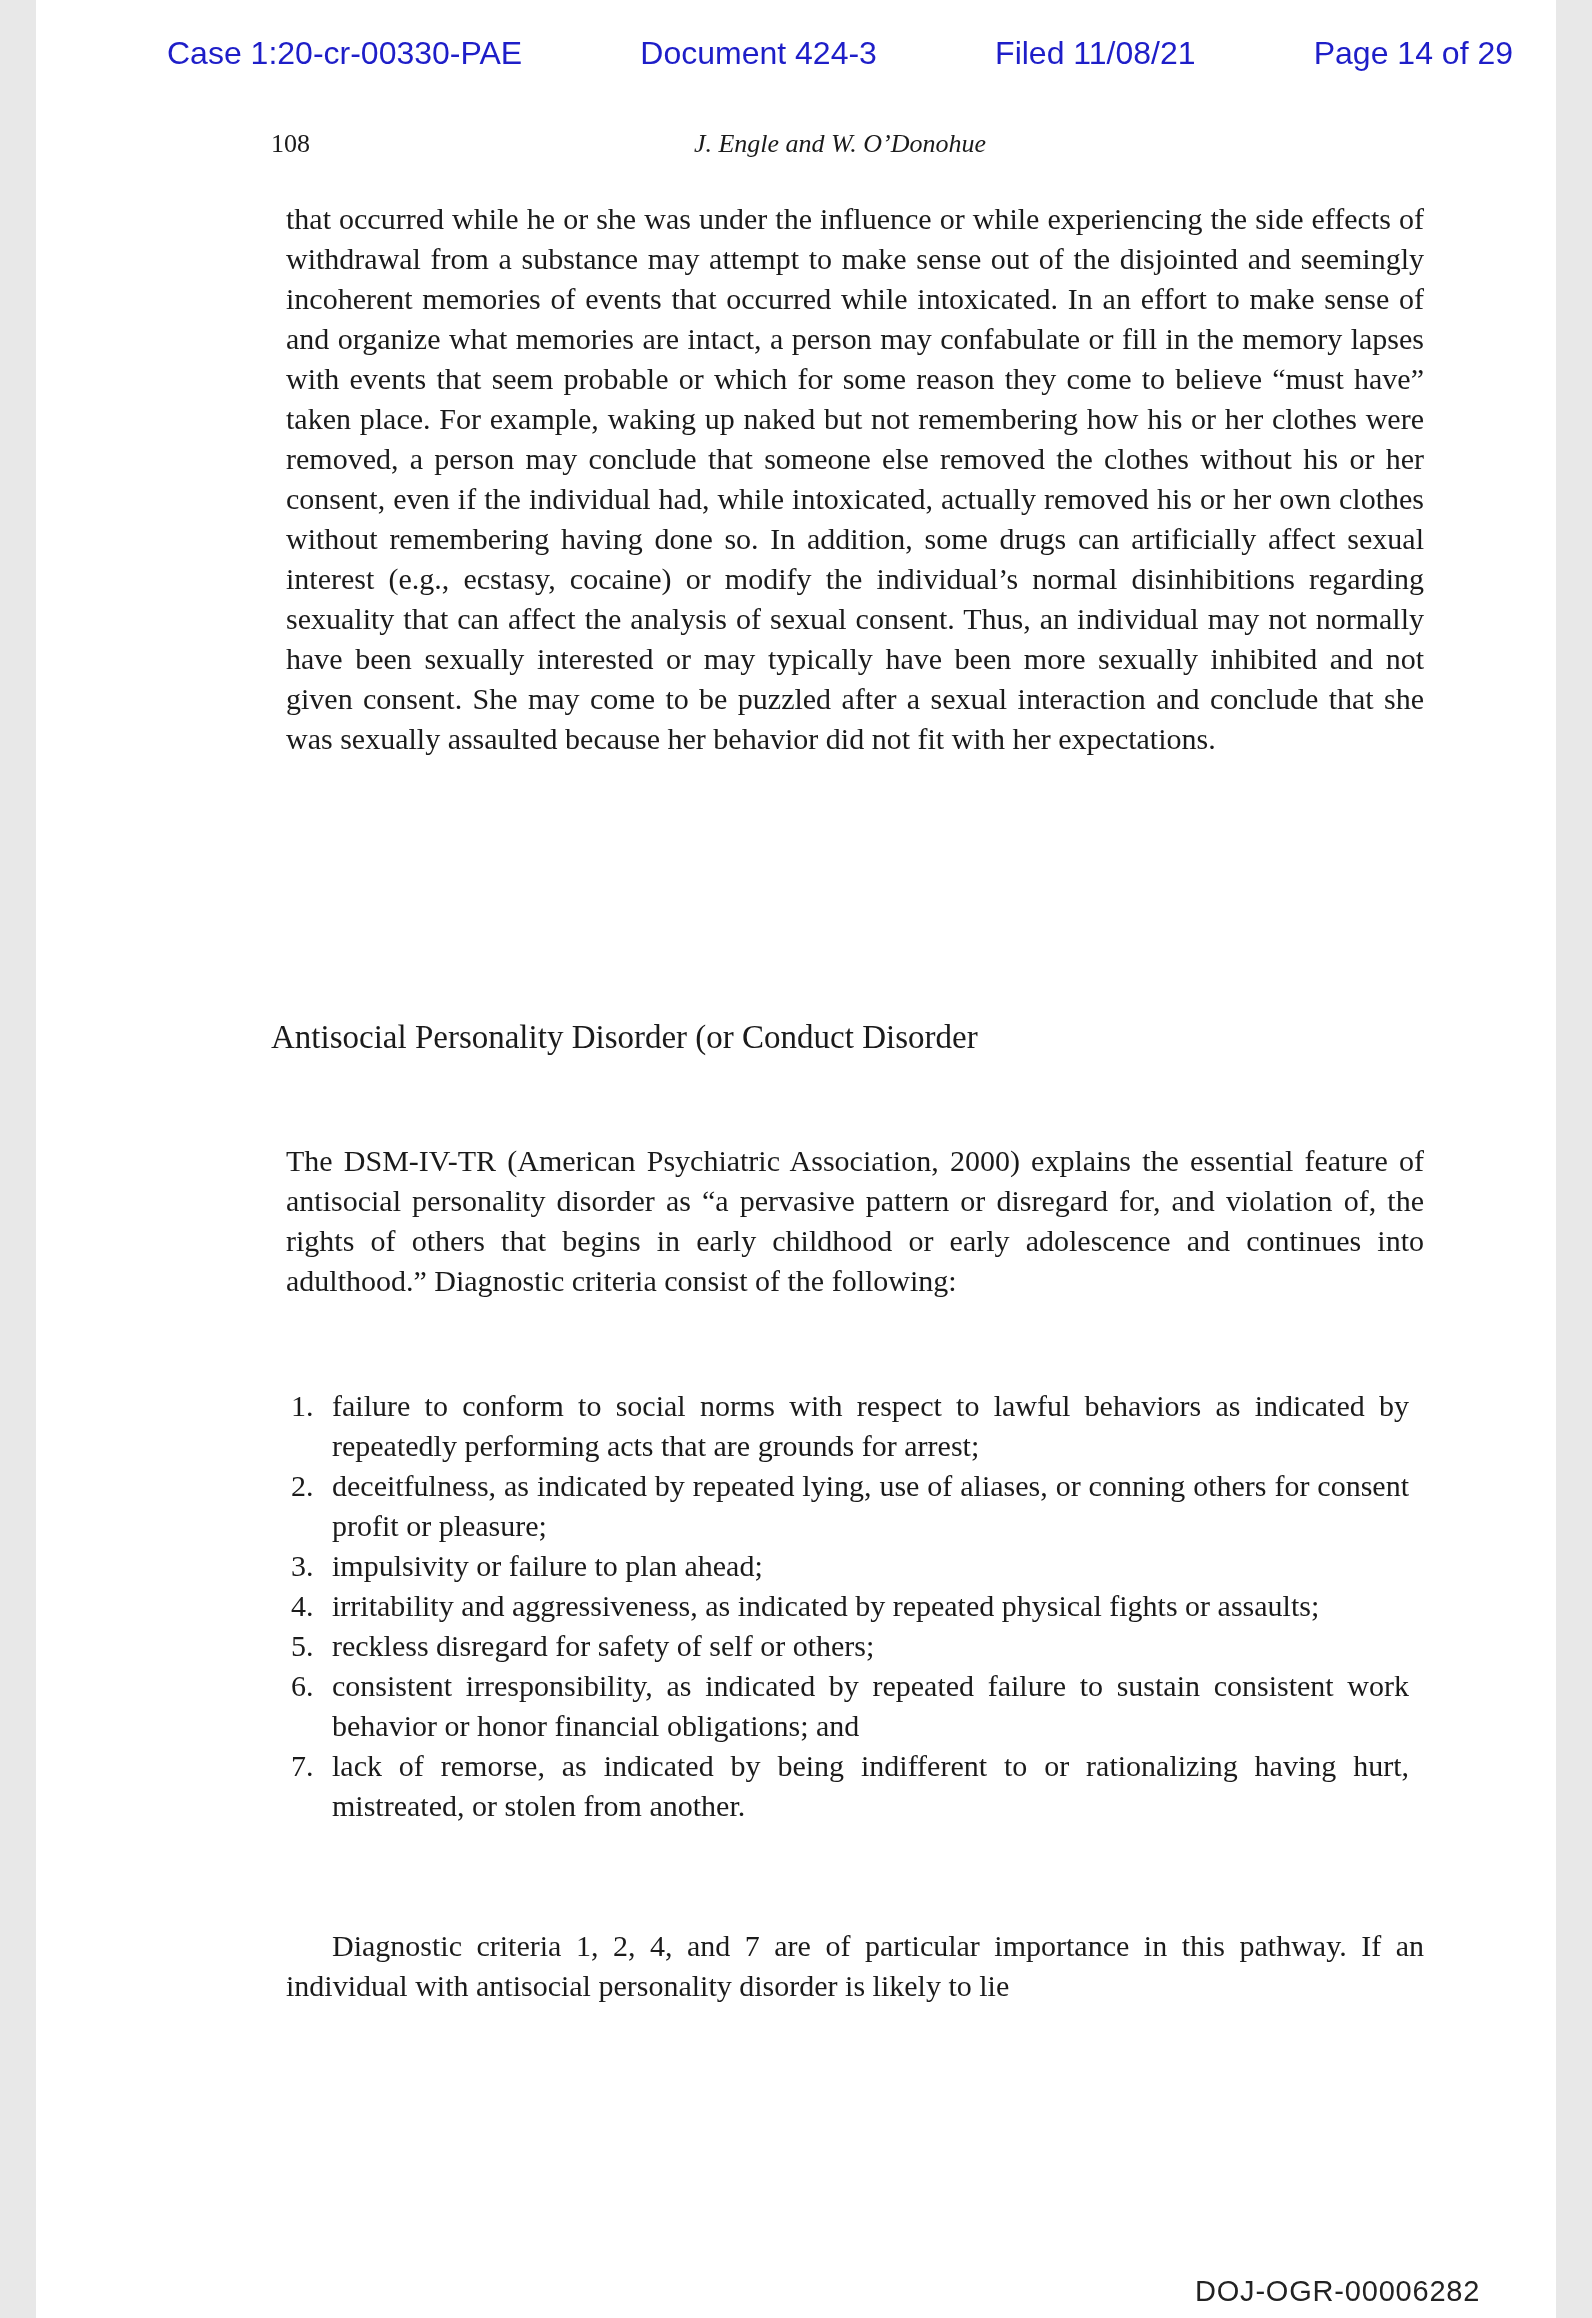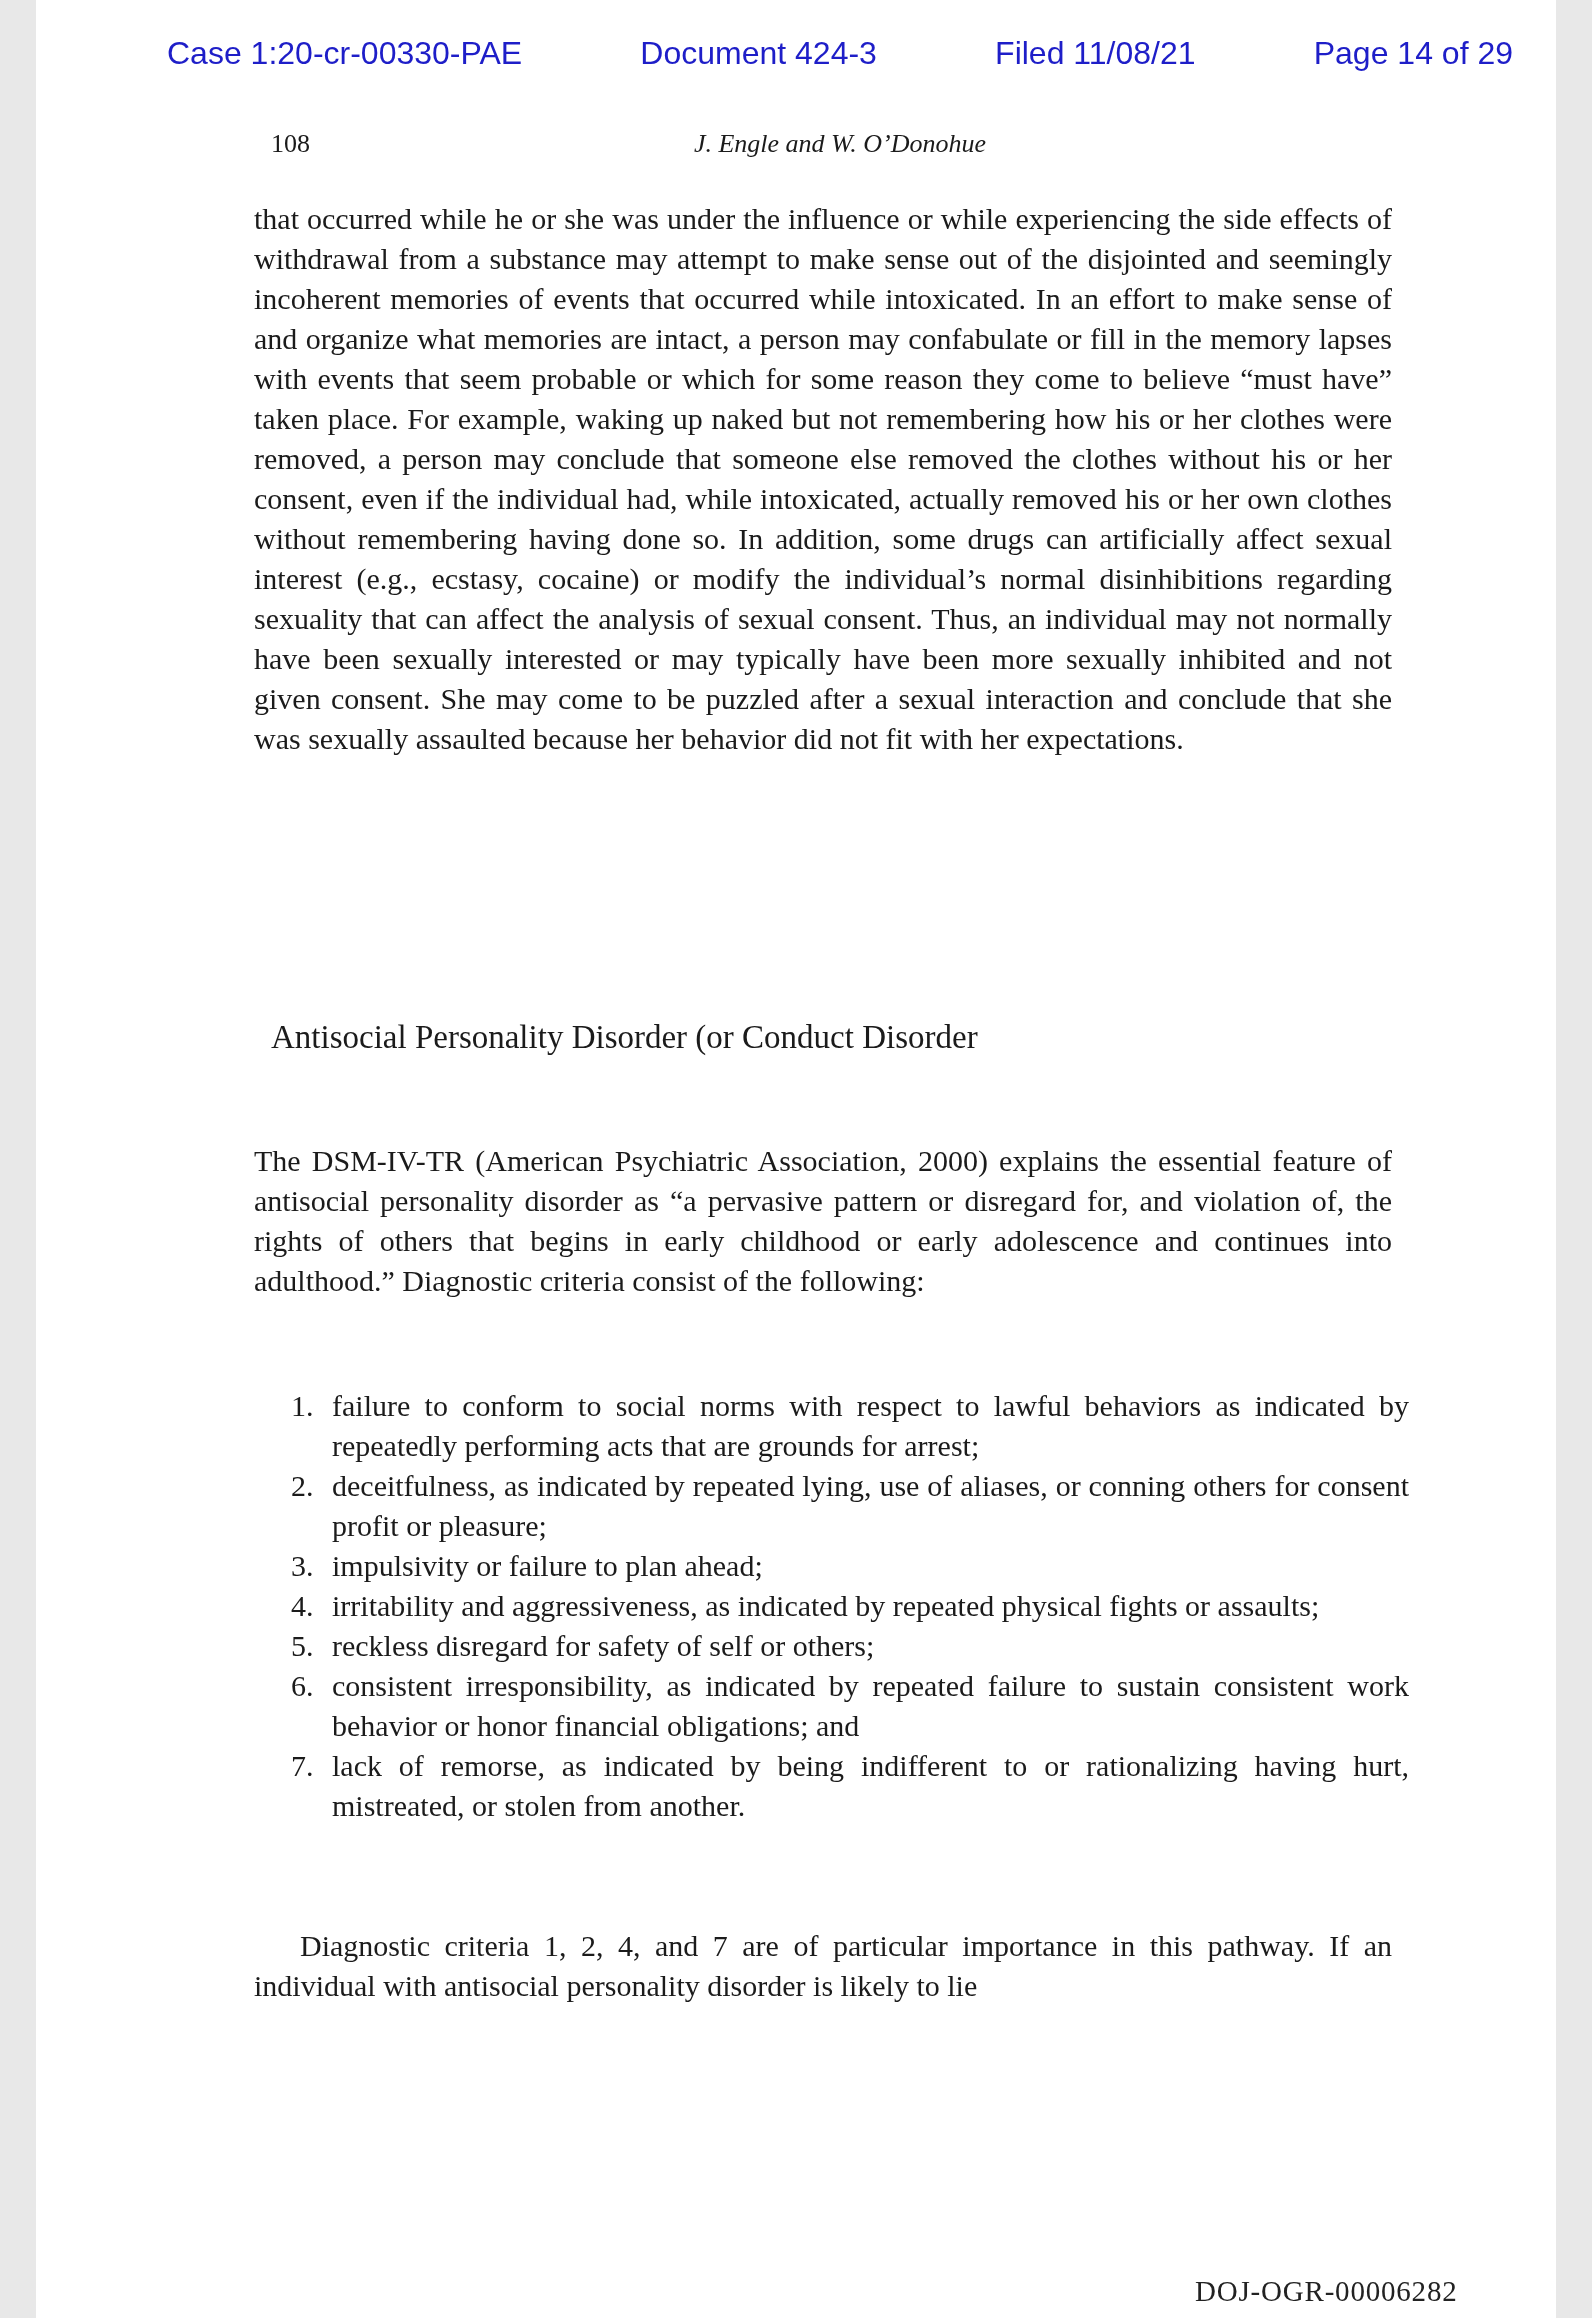--- a/index.html
+++ b/index.html
@@ -49,21 +49,21 @@
     position: absolute;
     left: 0;
     right: 0;
     top: 0;
     text-align: center;
     font-style: italic;
   }
   
   .para {
     position: absolute;
-    left: 218px;
+    left: 250px;
     width: 1138px;
     font-size: 30px;
     line-height: 40px;
     text-align: justify;
     margin: 0;
   }
   #para1 { top: 199px; }
   #section-heading {
     position: absolute;
     left: 235px;
@@ -99,21 +99,21 @@
   }
   #para3 {
     top: 1926px;
     text-indent: 46px;
   }
   
   .bates {
     position: absolute;
     top: 2275px;
     left: 1159px;
-    font-family: Liberation Serif, serif;
+    font-family: Liberation Sans, sans-serif;
     font-size: 29px;
     letter-spacing: 0.8px;
     color: #222222;
     white-space: nowrap;
   }
 </style>
 </head>
 <body>
 
 <div class="page">

